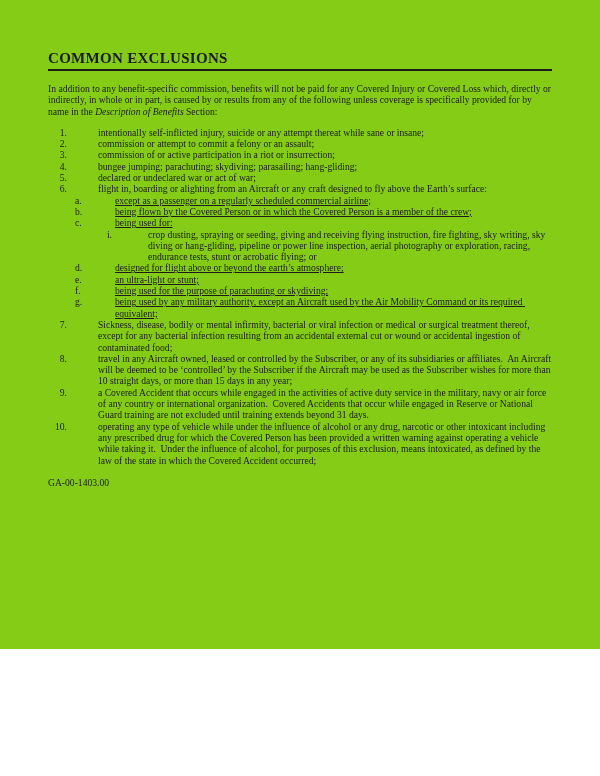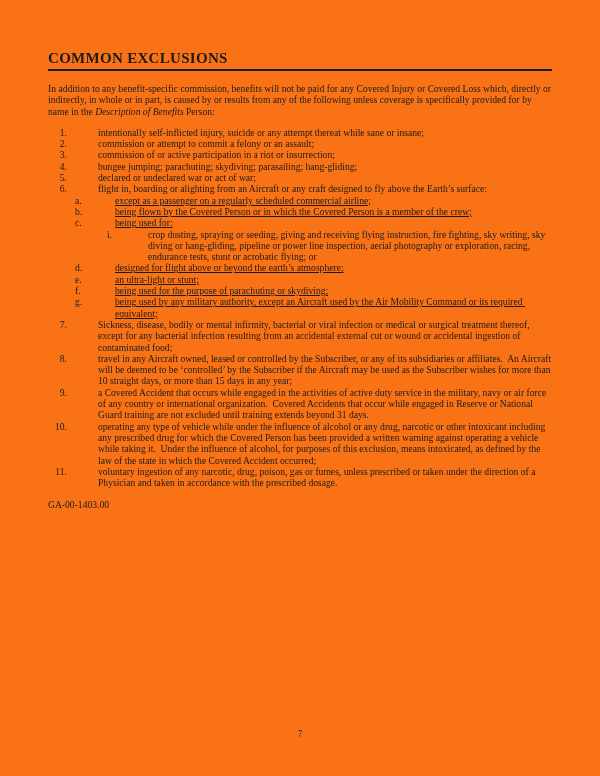--- a/index.html
+++ b/index.html
@@ -1,20 +1,20 @@
 <!DOCTYPE html>
 <html><head>
 <meta charset="utf-8">
 <style>
   html, body { margin: 0; padding: 0; background: #ffffff; }
   .page {
     position: relative;
     width: 600px;
-    height: 776px;
-    background: #f97316;
+    height: 649px;
+    background: #84cc16;
     font-family: "Liberation Serif", "DejaVu Serif", serif;
     color: #1b1b1b;
     overflow: hidden;
   }
   .content {
     position: absolute;
     left: 48px;
     top: 50px;
     width: 504px;
     font-size: 9.6px;
@@ -58,21 +58,21 @@
   }
 </style>
 </head>
 <body>
 
 <div class="page">
   <div class="content">
 
     <h1 class="title">COMMON EXCLUSIONS</h1>
 
-    <p class="intro"><span>In addition to any benefit-specific commission, benefits will not be paid for any Covered Injury or Covered Loss which, directly or indirectly, in whole or in part, is caused by or results from any of the following unless coverage is specifically provided for by name in the </span><em>Description of Benefits</em><span> Person:</span></p>
+    <p class="intro"><span>In addition to any benefit-specific commission, benefits will not be paid for any Covered Injury or Covered Loss which, directly or indirectly, in whole or in part, is caused by or results from any of the following unless coverage is specifically provided for by name in the </span><em>Description of Benefits</em><span> Section:</span></p>
 
     <div class="list">
 
       <div class="li l1">
         <span class="marker">1.</span>
         <span class="text">intentionally self-inflicted injury, suicide or any attempt thereat while sane or insane;</span>
       </div>
       <div class="li l1">
         <span class="marker">2.</span>
         <span class="text">commission or attempt to commit a felony or an assault;</span>
@@ -138,24 +138,20 @@
         <span class="text">travel in any Aircraft owned, leased or controlled by the Subscriber, or any of its subsidiaries or affiliates.  An Aircraft will be deemed to be ‘controlled’ by the Subscriber if the Aircraft may be used as the Subscriber wishes for more than 10 straight days, or more than 15 days in any year;</span>
       </div>
       <div class="li l1">
         <span class="marker">9.</span>
         <span class="text">a Covered Accident that occurs while engaged in the activities of active duty service in the military, navy or air force of any country or international organization.  Covered Accidents that occur while engaged in Reserve or National Guard training are not excluded until training extends beyond 31 days.</span>
       </div>
       <div class="li l1">
         <span class="marker">10.</span>
         <span class="text">operating any type of vehicle while under the influence of alcohol or any drug, narcotic or other intoxicant including any prescribed drug for which the Covered Person has been provided a written warning against operating a vehicle while taking it.  Under the influence of alcohol, for purposes of this exclusion, means intoxicated, as defined by the law of the state in which the Covered Accident occurred;</span>
       </div>
-      <div class="li l1">
-        <span class="marker">11.</span>
-        <span class="text">voluntary ingestion of any narcotic, drug, poison, gas or fumes, unless prescribed or taken under the direction of a Physician and taken in accordance with the prescribed dosage.</span>
-      </div>
 
     </div>
 
     <div class="doc-code">GA-00-1403.00</div>
   </div>
 
   <div class="page-number">7</div>
 </div>
 
 </body></html>

